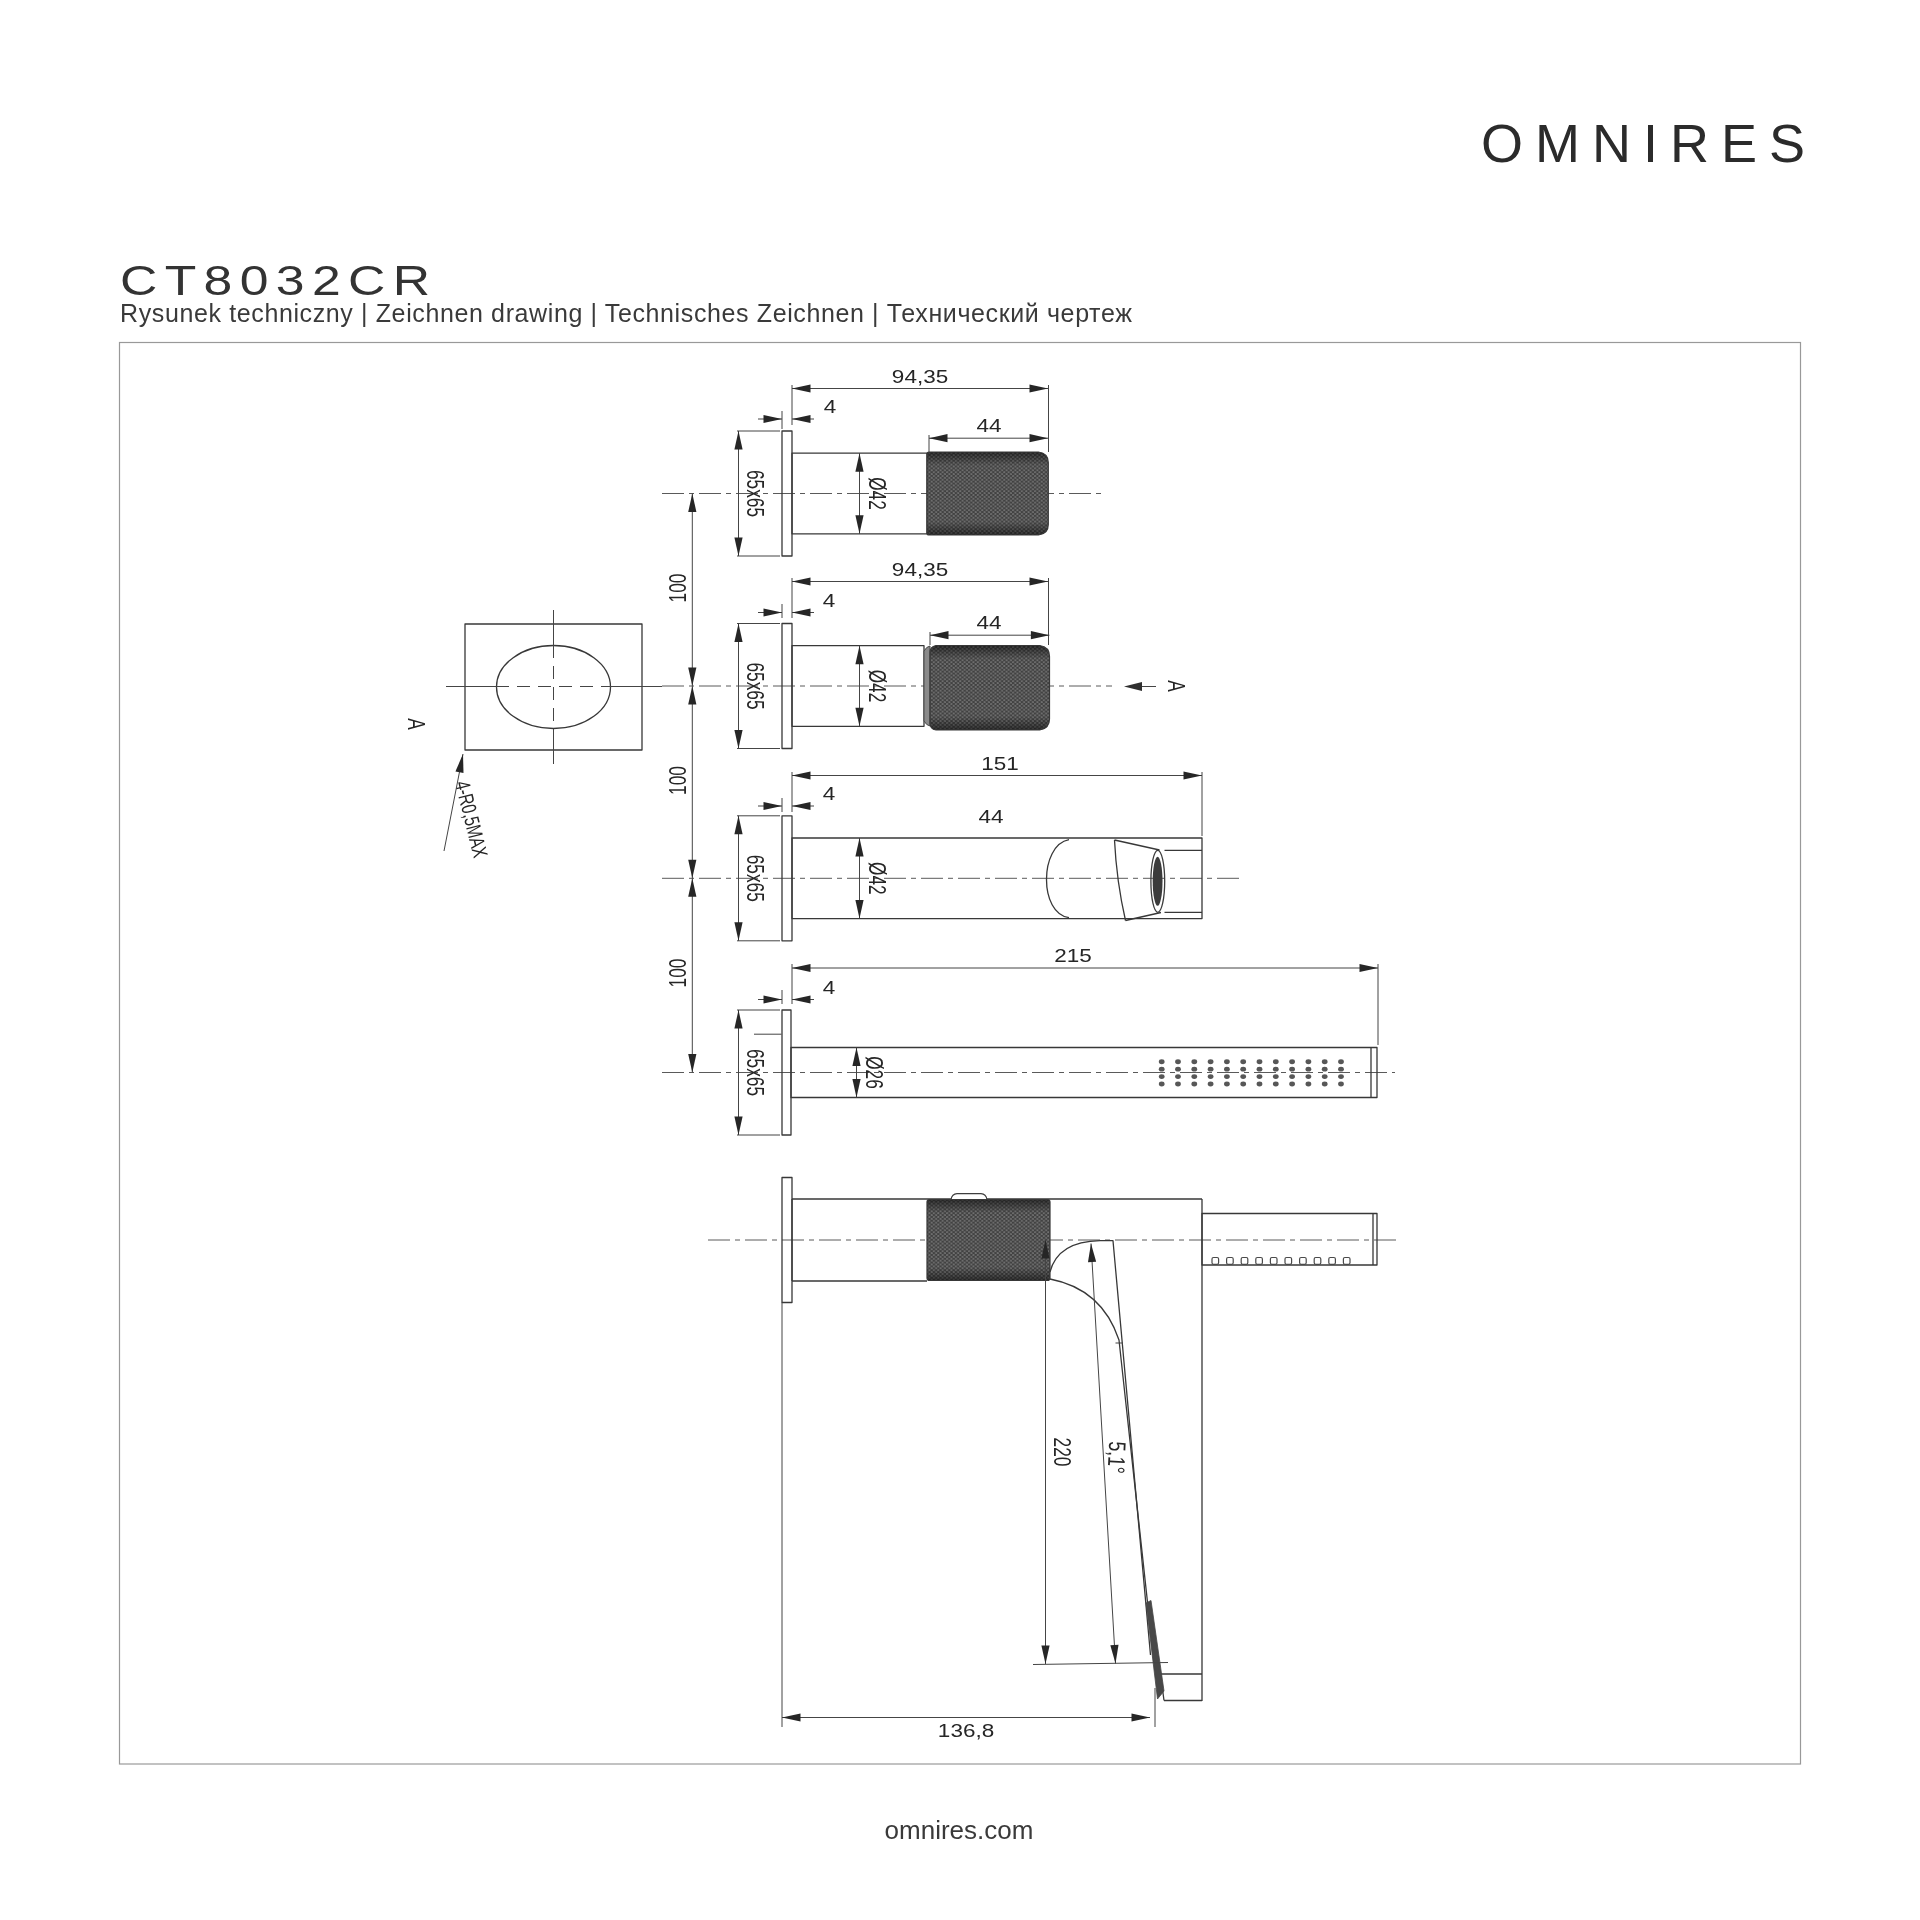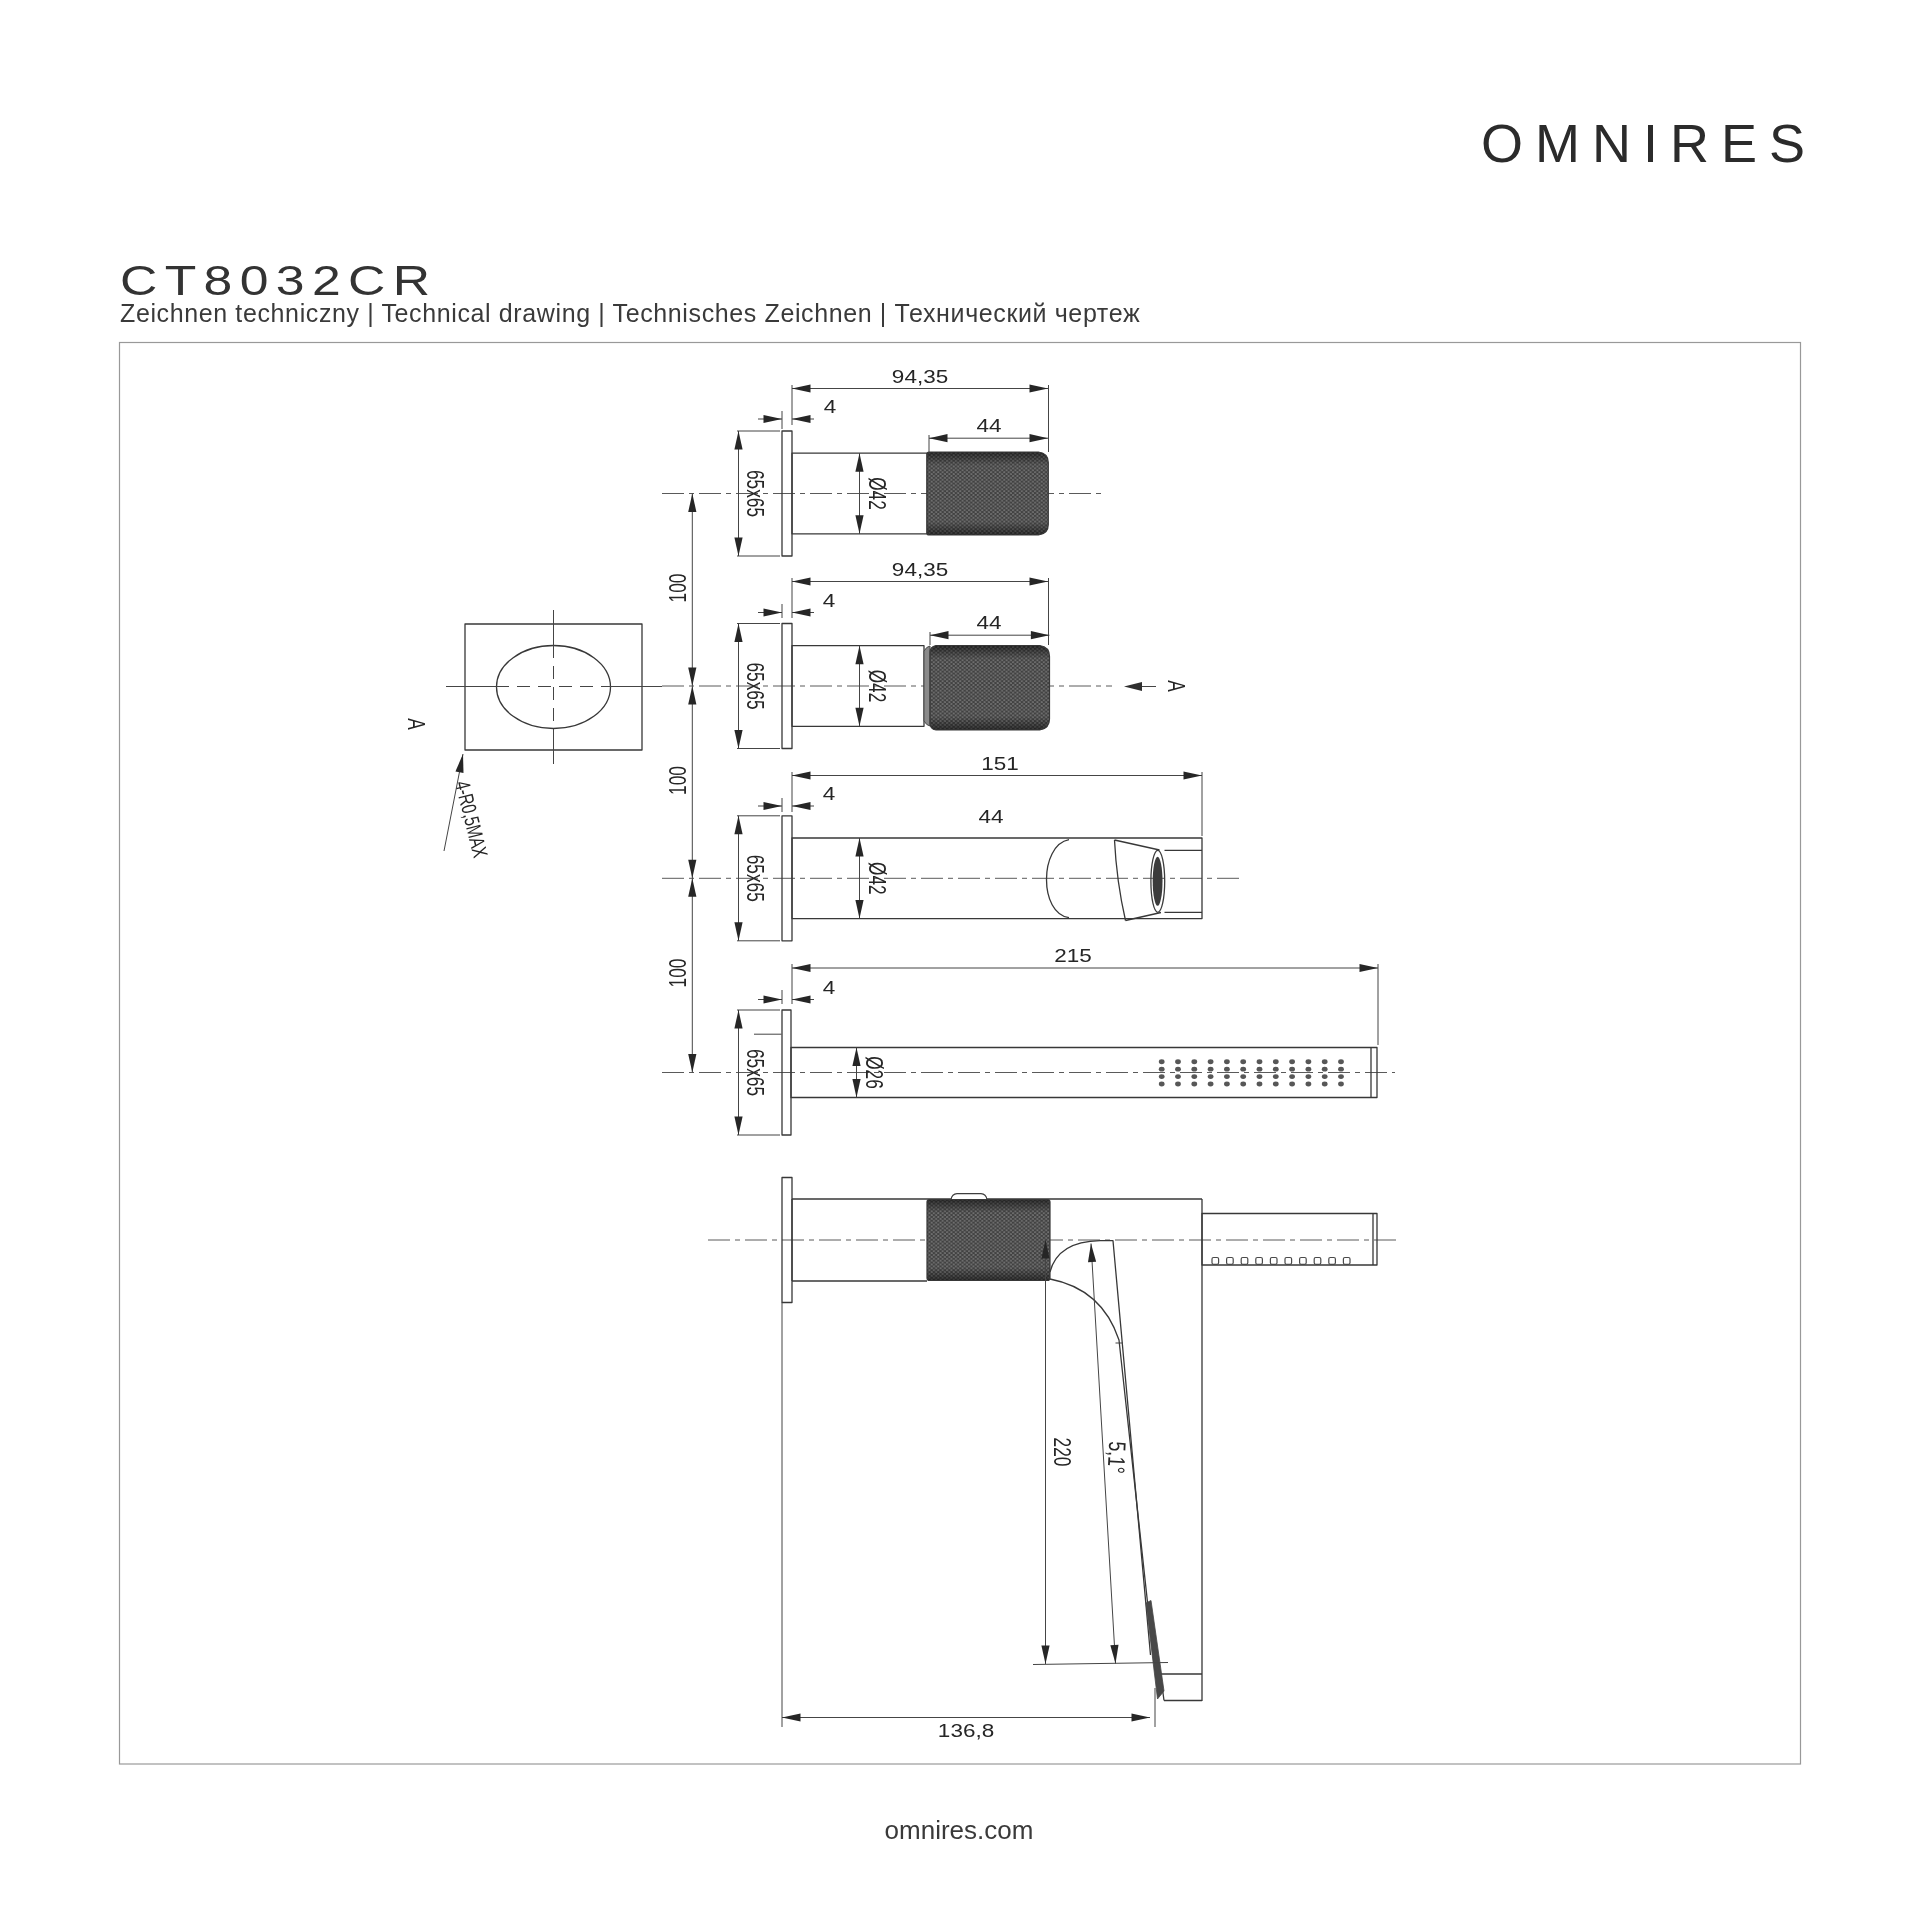--- a/index.html
+++ b/index.html
@@ -5,21 +5,21 @@
 html,body{margin:0;padding:0;width:1920px;height:1920px;background:#fff;font-family:"Liberation Sans",sans-serif;}
 .abs{position:absolute;}
 </style>
 </head>
 <body>
 
 <div class="abs" style="left:0;top:68px;width:1817px;text-align:right;font-size:54px;color:#2b2b2b;letter-spacing:12px;margin-top:44px;">OMNIRES</div>
 
 <div class="abs" style="left:120px;top:257px;font-size:42px;color:#333;letter-spacing:6px;transform:scaleX(1.23);transform-origin:left;">CT8032CR</div>
 
-<div class="abs" style="left:120px;top:299px;font-size:25px;color:#3a3a3a;letter-spacing:0.62px;">Zeichnen techniczny | Technical drawing | Technisches Zeichnen | Технический чертеж</div>
+<div class="abs" style="left:120px;top:299px;font-size:25px;color:#3a3a3a;letter-spacing:0.62px;">Rysunek techniczny | Zeichnen drawing | Technisches Zeichnen | Технический чертеж</div>
 
 <div class="abs" style="left:0;top:1815px;width:1918px;text-align:center;font-size:26px;color:#3a3a3a;letter-spacing:0px;">omnires.com</div>
 
 <svg class="abs" style="left:0;top:0" width="1920" height="1920" viewBox="0 0 1920 1920">
 <defs>
 <path id="ar" d="M0 0L18.5 4.1L18.5 -4.1Z" fill="#262626"></path>
 <pattern id="kn" width="4.4" height="3.8" patternUnits="userSpaceOnUse">
 <rect width="4.4" height="3.8" fill="#414141"></rect>
 <ellipse cx="1.1" cy="0.95" rx="1.15" ry="0.78" fill="#858585"></ellipse>
 <ellipse cx="3.3" cy="2.85" rx="1.15" ry="0.78" fill="#858585"></ellipse>

